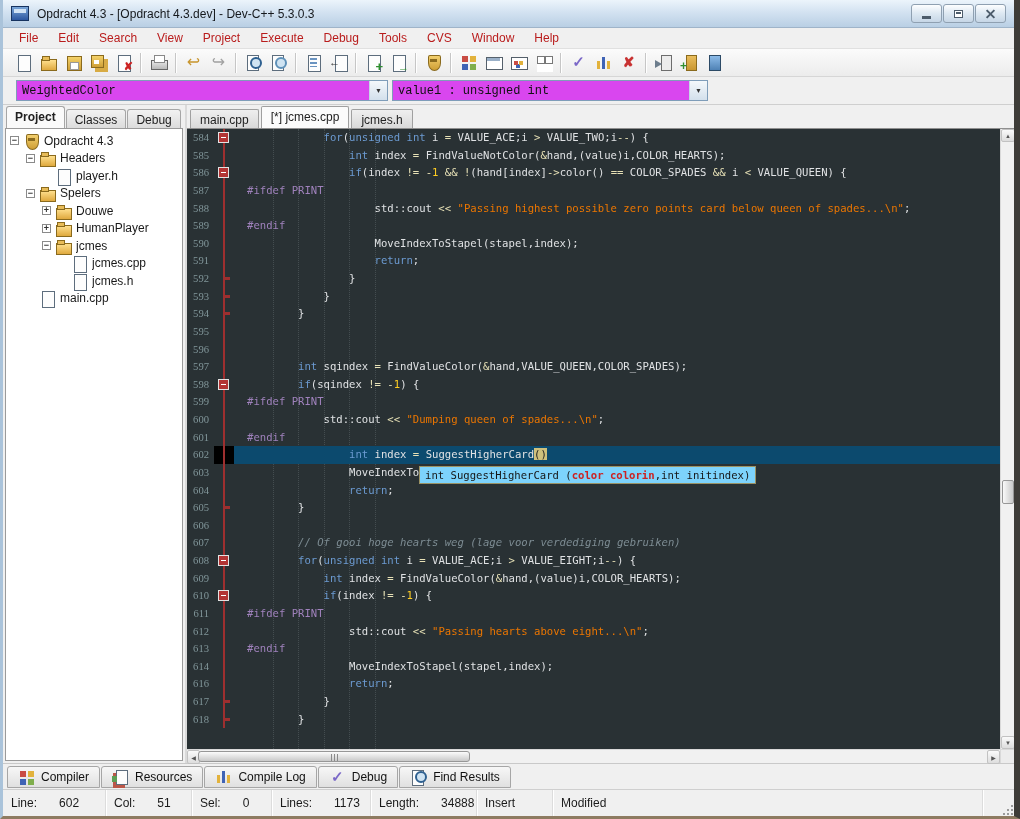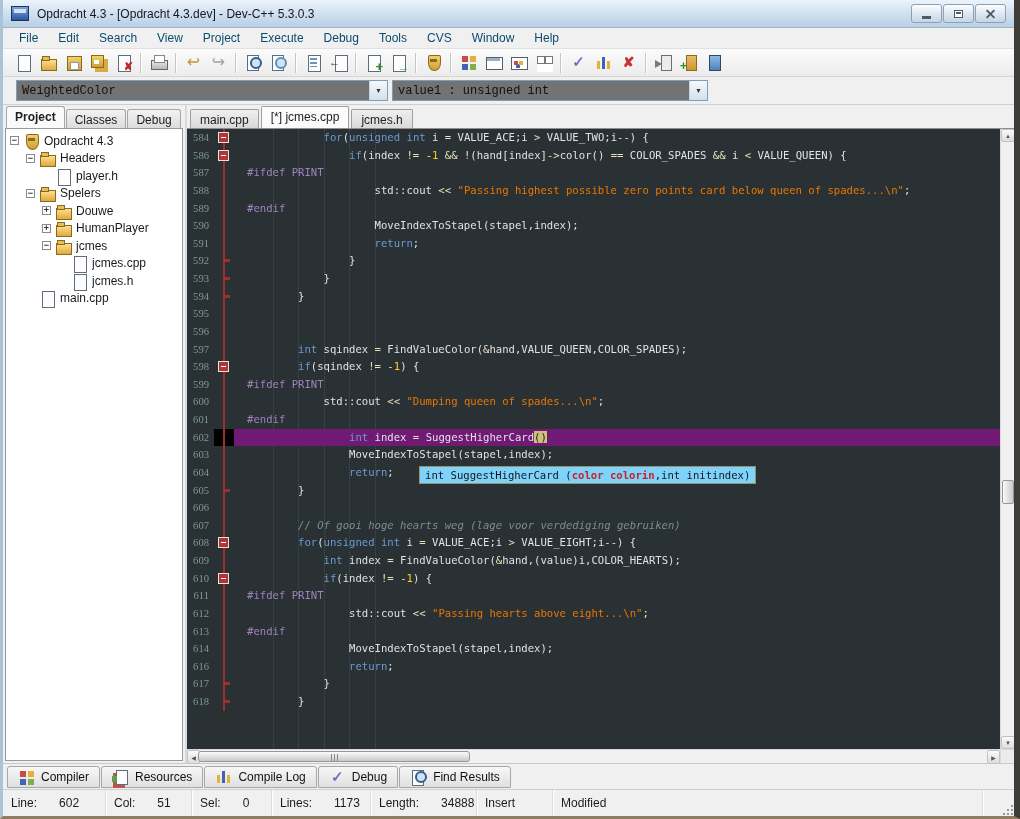--- a/index.html
+++ b/index.html
@@ -22,21 +22,21 @@
     background:linear-gradient(#fdfeff,#dde8f2 50%,#c6d6e6); display:flex; align-items:center; justify-content:center; position:relative; }
   .glyph-min { width:9px; height:3px; background:#4d5c6b; margin-top:7px; }
   .glyph-restore { width:9px; height:8px; border:1px solid #4d5c6b; position:relative; background:#fff;}
   .glyph-restore::after{content:""; position:absolute; left:1px; top:1px; right:1px; height:2px; background:#4d5c6b;}
   .glyph-close { position:relative; width:11px; height:11px; }
   .glyph-close::before,.glyph-close::after { content:""; position:absolute; left:0; top:5px; width:11px; height:2px; background:#4d5c6b; }
   .glyph-close::before { transform:rotate(45deg); } .glyph-close::after { transform:rotate(-45deg); }
 
   
   .menubar { height:21px; flex:0 0 21px; display:flex; align-items:center; background:#f0f0f0; border-bottom:1px solid #e0e0e0; padding-left:6px; }
-  .menu-item { font-size:12px; color:#0c4a6e; padding:3px 10px; }
+  .menu-item { font-size:12px; color:#b91c1c; padding:3px 10px; }
 
   
   .toolbar { height:28px; flex:0 0 28px; display:flex; align-items:center; background:linear-gradient(#fbfbfb,#ececec); border-bottom:1px solid #d6d6d6; padding-left:8px; }
   .tsep { width:2px; height:20px; margin:0 4px; border-left:1px solid #c6c6c6; border-right:1px solid #ffffff; }
   .tbtn { width:25px; height:24px; display:flex; align-items:center; justify-content:center; border-radius:2px; }
   .ti { position:relative; width:17px; height:17px; display:block; }
 
   
   .i-pg::before { content:""; position:absolute; left:3px; top:1px; width:11px; height:15px; background:#fdfdfd; border:1px solid #5d6d7d; }
   .i-folder::before { content:""; position:absolute; left:1px; top:5px; width:14px; height:10px; background:linear-gradient(#ffe08e,#dfa93e); border:1px solid #8a6a1d; }
@@ -82,21 +82,21 @@
   .i-door1::before { content:""; position:absolute; left:6px; top:1px; width:9px; height:14px; background:#ececec; border:1px solid #6d6d6d; }
   .i-door1::after { content:""; position:absolute; left:0; top:6px; border-top:4px solid transparent; border-bottom:4px solid transparent; border-left:7px solid #6d7d8d; }
   .i-door2::before { content:""; position:absolute; left:6px; top:1px; width:9px; height:14px; background:linear-gradient(#e9bd5d,#c99731); border:1px solid #8a6a1d; }
   .i-door2::after { content:"+"; position:absolute; left:0; bottom:-2px; font-size:12px; font-weight:bold; color:#2f8f2f; }
   .i-door3::before { content:""; position:absolute; left:4px; top:1px; width:10px; height:14px; background:linear-gradient(#8cbbe8,#4f82b5); border:1px solid #2c4a66; }
   .i-pages::before { content:""; position:absolute; left:4px; top:1px; width:10px; height:13px; background:#fdfdfd; border:1px solid #5d6d7d; box-shadow:-3px 3px 0 #bb5648; }
   .i-pages::after { content:""; position:absolute; left:0px; top:7px; width:5px; height:6px; background:#5d9e55; }
 
   
   .comborow { height:28px; flex:0 0 28px; display:flex; align-items:center; background:#f0f0f0; border-bottom:1px solid #cfcfcf; padding-left:13px; gap:4px; }
-  .combo { height:21px; background:#737373; border:1px solid #7f9db9; display:flex; align-items:center; }
+  .combo { height:21px; background:#d946ef; border:1px solid #7f9db9; display:flex; align-items:center; }
   .combo-text { flex:1; font-family:"Liberation Mono", monospace; font-size:12px; color:#111; padding:0 5px; white-space:nowrap; overflow:hidden; }
   .combo-btn { width:18px; height:100%; border-left:1px solid #c5d5e5; background:linear-gradient(#f4f8fb,#d3e0ec); display:flex; align-items:center; justify-content:center; font-size:7px; color:#333; }
 
   
   .main { flex:1; display:flex; min-height:0; }
   .sidebar { width:184px; flex:0 0 184px; display:flex; flex-direction:column; background:#f0f0f0; border-right:2px solid #dadada; }
   .side-tabs { height:23px; flex:0 0 23px; display:flex; align-items:flex-end; padding-left:3px; }
   .stab { font-size:12px; color:#222; padding:3px 8px 3px; border:1px solid #a6a6a6; border-bottom:none; border-radius:3px 3px 0 0;
     background:linear-gradient(#f2f2f2,#dcdcdc); margin-right:1px; height:19px; }
   .stab.active { background:#fafafa; height:22px; font-weight:bold; }
@@ -116,21 +116,21 @@
   .code-shell { flex:1; display:flex; flex-direction:column; min-height:0; border-top:1px solid #8f8f8f; }
   .code-row { flex:1; display:flex; min-height:0; }
   .code-view { position:relative; flex:1; background:#293134; overflow:hidden; }
   .guide { position:absolute; top:0; bottom:0; width:0; border-left:1px dotted rgba(210,225,232,0.16); }
   .code-line { position:relative; display:flex; height:17.63px; line-height:17.63px; font-family:"DejaVu Sans Mono", monospace; font-size:10.6px; }
   .ln { width:27px; flex:0 0 27px; text-align:right; padding-right:5px; color:#81969A;font-family:Liberation Serif, serif; }
   .fold { width:20px; flex:0 0 20px; position:relative;
     background-image:linear-gradient(to right, transparent 9px, #9e2f2f 9px, #9e2f2f 11px, transparent 11px); }
   .txt { flex:1; white-space:pre; padding-left:13px; color:#E0E2E4; }
   .code-line.cur .fold { background-color:#000; }
-  .code-line.cur .txt { background:#701a75; }
+  .code-line.cur .txt { background:#0c4a6e; }
   .fold-box { position:absolute; left:4px; top:3px; width:11px; height:11px; background:#b23434; border:1px solid #e3e3e3; }
   .fold-box::after { content:""; position:absolute; left:2px; top:4px; width:5px; height:1px; background:#fff; }
   .fold-tick { position:absolute; left:9px; top:7px; width:7px; height:3px; background:#9e2f2f; }
   .tok-k { color:#6c9bd2; } .tok-d { color:#E0E2E4; } .tok-o { color:#E8E2B7; }
   .tok-s { color:#EC7600; } .tok-n { color:#FFCD22; } .tok-c { color:#7d8c93; font-style:italic; }
   .tok-p { color:#A082BD; } .tok-h { background:#CEC07C; color:#1c1c1c; }
   .tooltip { position:absolute; left:232px; top:337px; z-index:6; background:#7dd3fc; border:1px solid #9a9264;
     font-family:"DejaVu Sans Mono", monospace; font-size:10.6px; color:#161616; padding:2px 5px; white-space:pre; }
   .tooltip .param { color:#CC2222; font-weight:bold; }
 
@@ -377,20 +377,25 @@
               <div class="guide" style="left: 136.56px;"></div>
               <div class="guide" style="left: 111.04px;"></div>
               <div class="guide" style="left: 85.52px;"></div>
             <div class="tooltip"><span>int SuggestHigherCard (</span><span class="param">color colorin</span><span>,int initindex)</span></div>
           <div class="code-line">
                 <span class="ln">584</span>
                 <span class="fold">
                   <span class="fold-box"></span>
                 </span>
                 <span class="txt"><span class="tok-d">            </span><span class="tok-k">for</span><span class="tok-d">(</span><span class="tok-k">unsigned</span><span class="tok-d"> </span><span class="tok-k">int</span><span class="tok-d"> i </span><span class="tok-o">=</span><span class="tok-d"> VALUE_ACE;i </span><span class="tok-o">&gt;</span><span class="tok-d"> VALUE_TWO;i</span><span class="tok-o">--</span><span class="tok-d">) {</span></span>
+              </div>
+              <div class="code-line">
+                <span class="ln">585</span>
+                <span class="fold"></span>
+                <span class="txt"><span class="tok-d">                </span><span class="tok-k">int</span><span class="tok-d"> index </span><span class="tok-o">=</span><span class="tok-d"> FindValueNotColor(</span><span class="tok-o">&amp;</span><span class="tok-d">hand,(value)i,COLOR_HEARTS);</span></span>
               </div>
               <div class="code-line">
                 <span class="ln">586</span>
                 <span class="fold">
                   <span class="fold-box"></span>
                 </span>
                 <span class="txt"><span class="tok-d">                </span><span class="tok-k">if</span><span class="tok-d">(index </span><span class="tok-o">!=</span><span class="tok-d"> </span><span class="tok-o">-</span><span class="tok-n">1</span><span class="tok-d"> </span><span class="tok-o">&amp;&amp;</span><span class="tok-d"> </span><span class="tok-o">!</span><span class="tok-d">(hand[index]</span><span class="tok-o">-&gt;</span><span class="tok-d">color() </span><span class="tok-o">==</span><span class="tok-d"> COLOR_SPADES </span><span class="tok-o">&amp;&amp;</span><span class="tok-d"> i </span><span class="tok-o">&lt;</span><span class="tok-d"> VALUE_QUEEN) {</span></span>
               </div>
               <div class="code-line">
                 <span class="ln">587</span>

